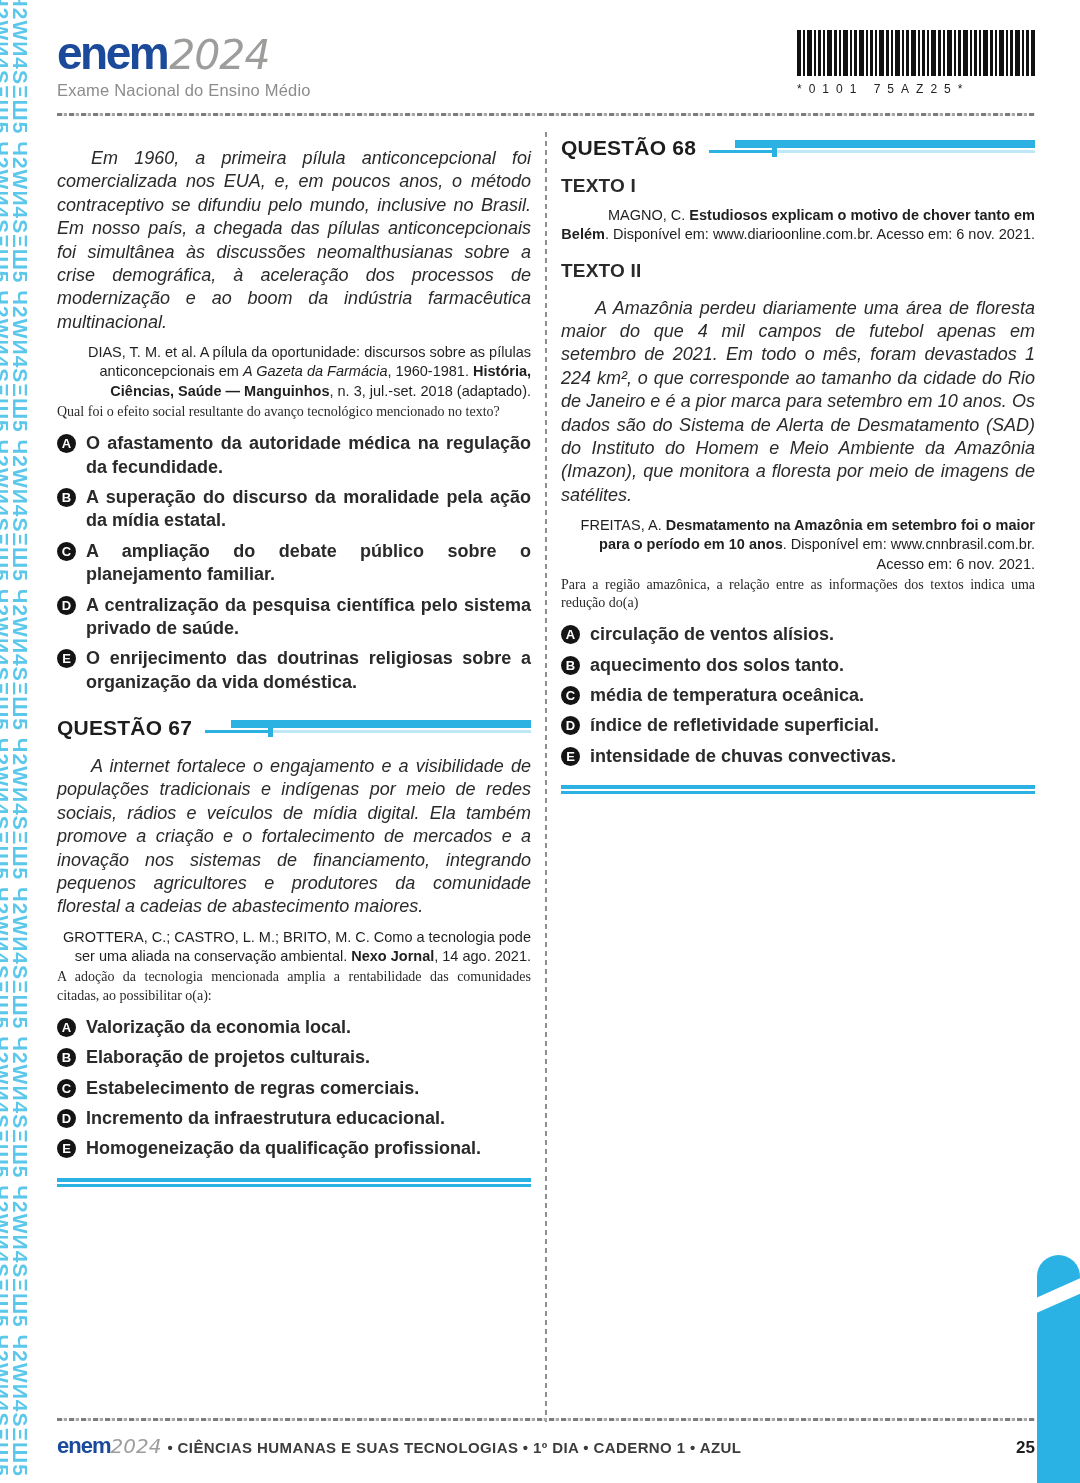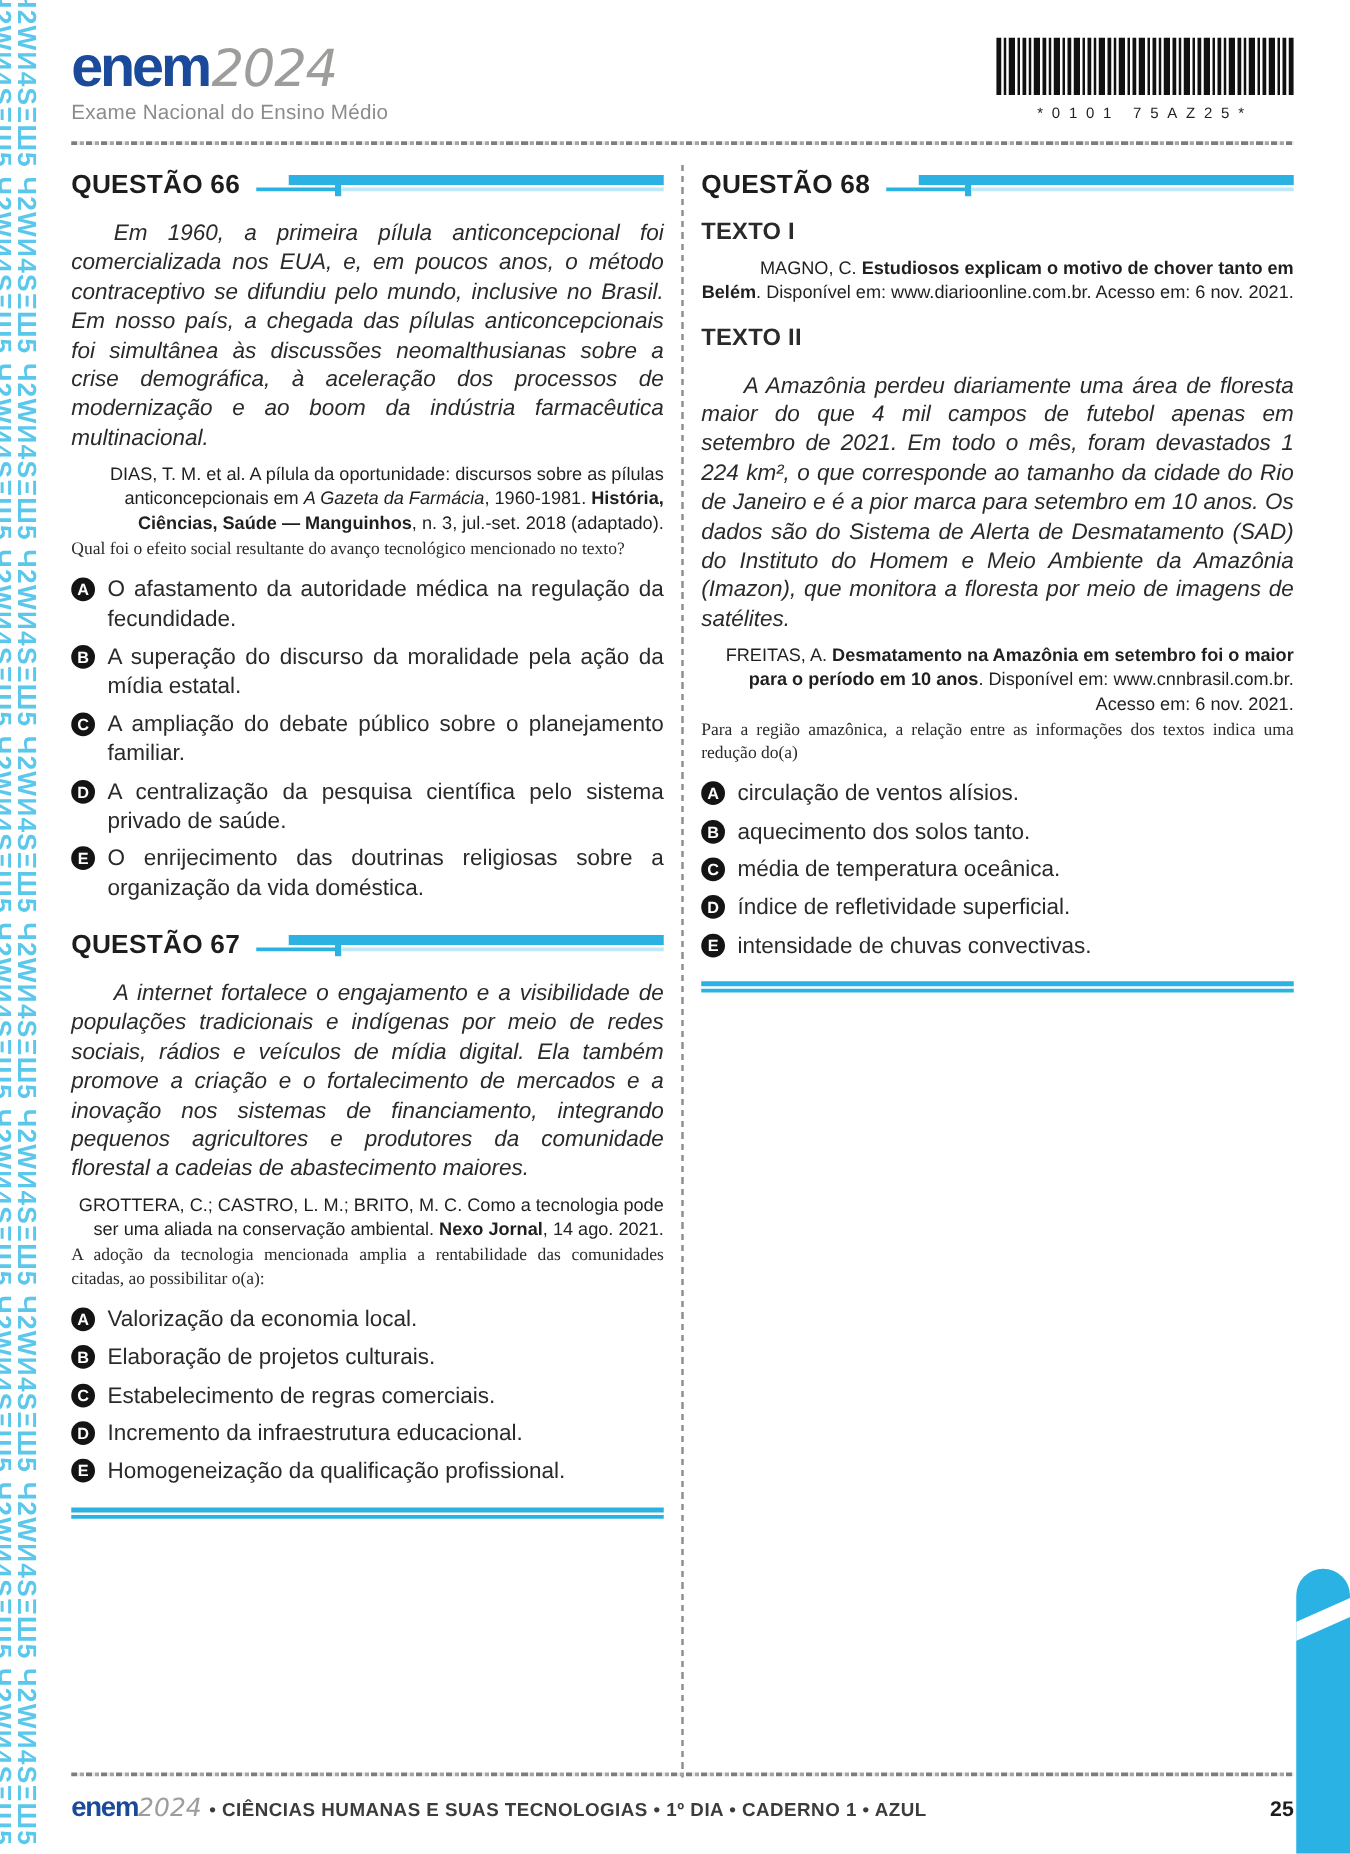--- a/index.html
+++ b/index.html
@@ -18,21 +18,21 @@
   }
 
   .page { position:absolute; left:57px; top:26px; width:978px; }
 
   
   .hdr { display:flex; justify-content:space-between; align-items:flex-start; }
   .logo-line { display:flex; align-items:baseline; }
   .logo-enem { font-size:46px; font-weight:bold; color:#1b4a9b; letter-spacing:-2.5px; }
   .logo-year { font-size:41px; font-style:italic; font-weight:200; color:#9d9d9c; letter-spacing:-1px; margin-left:2px; font-family:"DejaVu Sans", sans-serif; }
   .tagline { font-size:16.5px; color:#8c8c8c; margin-top:1px; letter-spacing:0.2px; }
-  .barcode-wrap { margin-top:4px; text-align:center; }
+  .barcode-wrap { margin-top:4px; }
   .barcode-caption { font-size:12px; letter-spacing:7px; color:#222; margin-top:2px; white-space:nowrap; }
 
   .dashrule {
     height:3px; margin-top:13px;
     background:repeating-linear-gradient(90deg,#7d7d7d 0 5px, #e8e8e8 5px 7px, #a5a5a5 7px 10px, #ffffff 10px 12px);
   }
 
   
   .cols { display:flex; margin-top:16px; min-height:1290px; }
   .col { width:474px; }
@@ -57,21 +57,21 @@
   .texto-label { font-size:19px; font-weight:bold; margin-top:15px; letter-spacing:0.2px; }
   .stem { font-size:14px; line-height:1.3; text-align:justify; margin-top:2px;font-family:Liberation Serif, serif; }
 
   .options { margin-top:11px; }
   .opt { display:flex; align-items:flex-start; margin-bottom:7px; }
   .opt-badge {
     width:19px; height:19px; border-radius:50%; background:#141414; color:#fff;
     font-size:13px; font-weight:bold; display:flex; align-items:center; justify-content:center;
     flex-shrink:0; margin-right:10px; margin-top:2px;
   }
-  .opt-text { font-size:18px; line-height:1.3; text-align:justify; }
+  .opt-text { font-size:18px; line-height:1.3; text-align:justify;font-weight:bold; }
 
   .q-sep { margin-top:17px; height:9px; border-top:4px solid #2bb2e2; border-bottom:3px solid #2bb2e2; }
 
   
   .footer { position:absolute; left:57px; bottom:24px; width:978px; }
   .footer .dashrule { margin-top:0; }
   .footer-row { display:flex; align-items:baseline; margin-top:12px; }
   .f-brand { font-size:22px; font-weight:bold; color:#1b4a9b; letter-spacing:-1px; }
   .f-year { font-size:20px; font-style:italic; color:#9d9d9c; font-family:"DejaVu Sans", sans-serif; margin-right:6px; }
   .f-info { font-size:15px; font-weight:bold; color:#3c3c3c; letter-spacing:0.4px; }
@@ -153,29 +153,20 @@
     </div>
   </div>
 
   <div class="dashrule"></div>
 
   <div class="cols">
 
     <div class="col">
 
       <div>
-        <div class="qtitle-row">
-          <span class="qtitle">QUESTÃO 66</span>
-          <span class="qbar">
-              <span class="thick"></span>
-              <span class="thinleft"></span>
-              <span class="tick"></span>
-              <span class="thinright"></span>
-            </span>
-        </div>
         <p class="body-par">Em 1960, a primeira pílula anticoncepcional foi comercializada nos EUA, e, em poucos anos, o método contraceptivo se difundiu pelo mundo, inclusive no Brasil. Em nosso país, a chegada das pílulas anticoncepcionais foi simultânea às discussões neomalthusianas sobre a crise demográfica, à aceleração dos processos de modernização e ao boom da indústria farmacêutica multinacional.</p>
         <p class="citation"><span>DIAS, T. M. et al. A pílula da oportunidade: discursos sobre as pílulas anticoncepcionais em </span><span class="it">A Gazeta da Farmácia</span><span>, 1960-1981. </span><span class="bd">História, Ciências, Saúde — Manguinhos</span><span>, n. 3, jul.-set. 2018 (adaptado).</span></p>
         <p class="stem">Qual foi o efeito social resultante do avanço tecnológico mencionado no texto?</p>
         <div class="options">
           <div class="opt">
               <span class="opt-badge">A</span>
               <span class="opt-text">O afastamento da autoridade médica na regulação da fecundidade.</span>
             </div>
           <div class="opt">
               <span class="opt-badge">B</span>

